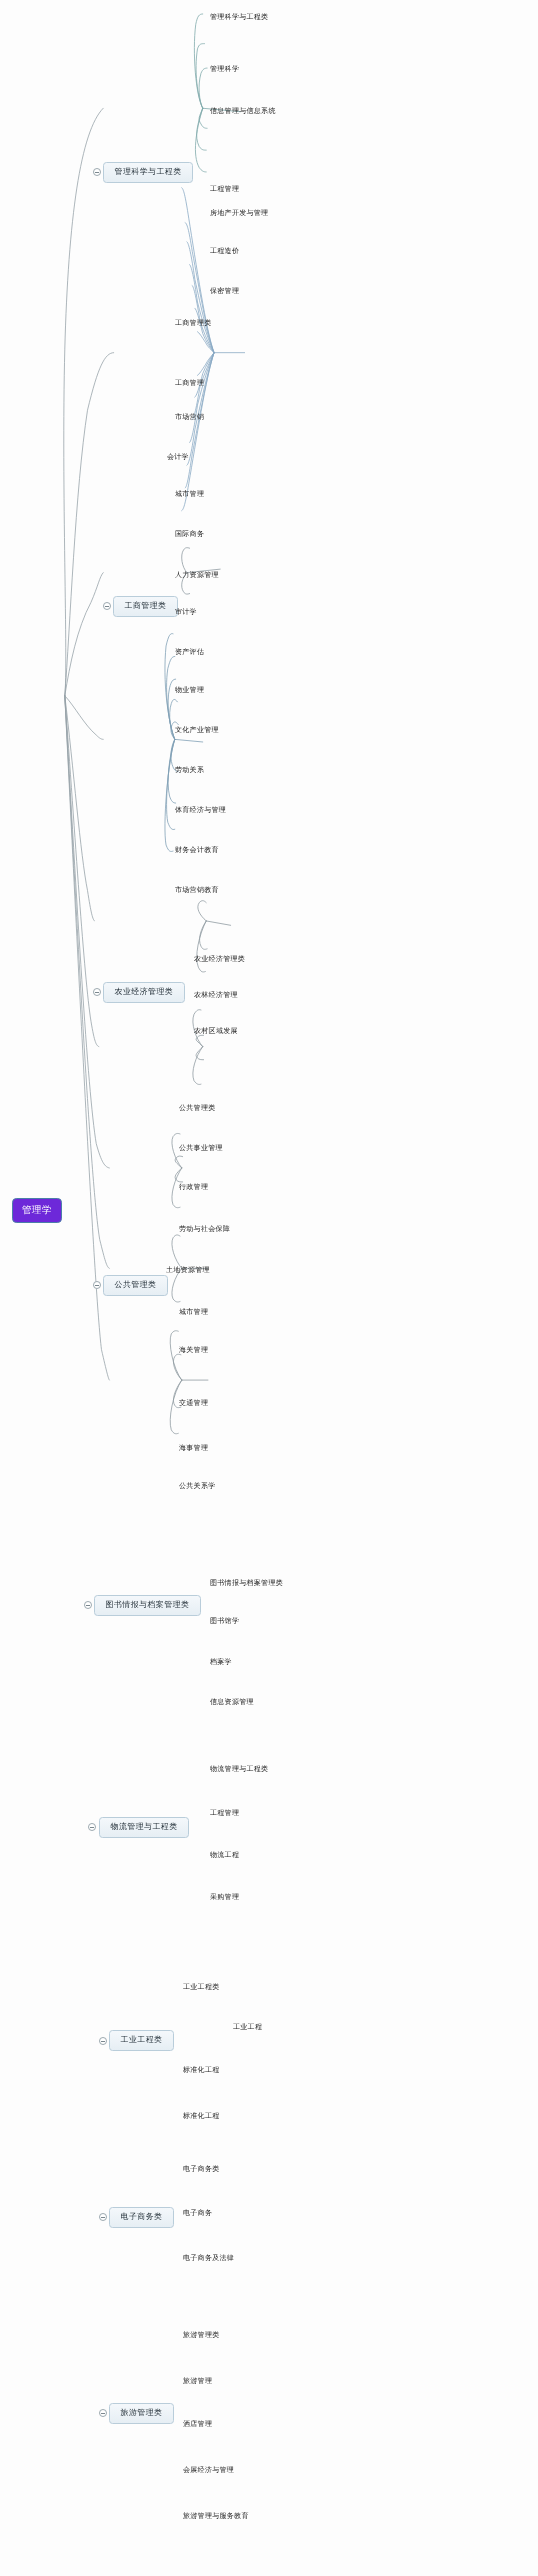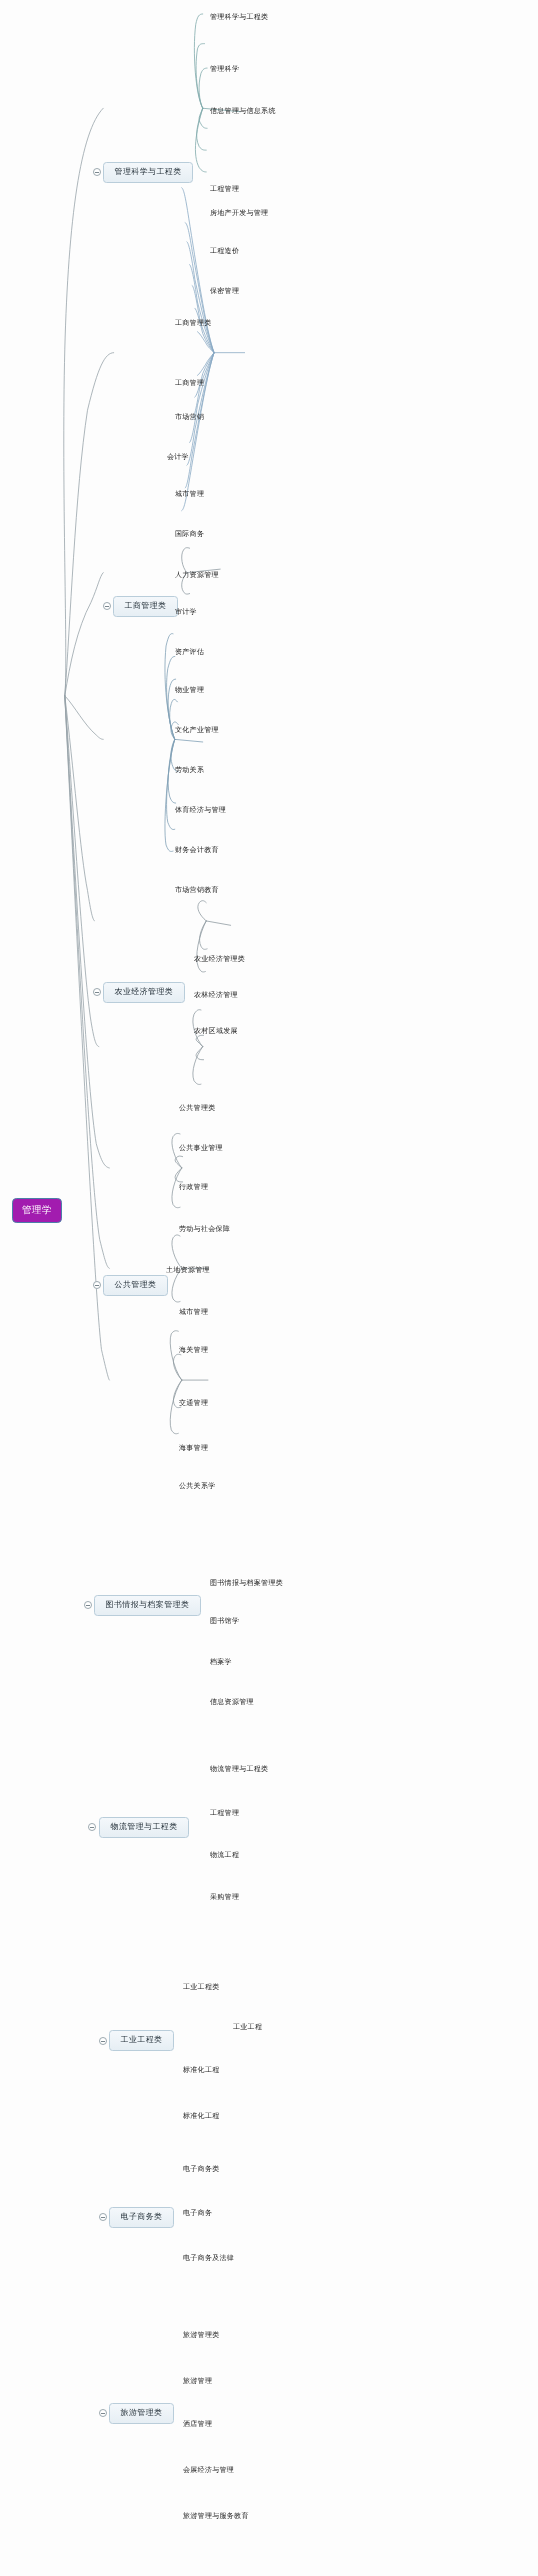--- a/index.html
+++ b/index.html
@@ -191,21 +191,21 @@
         <path d="M208 1581 C 198 1568, 192 1538, 196 1528 C 199 1524, 201 1524, 204 1525"></path>
         <path d="M208 1581 C 200 1572, 196 1560, 200 1554 C 202 1551, 204 1551, 207 1552"></path>
         <path d="M208 1581 L 238 1581"></path>
         <path d="M208 1581 C 200 1592, 196 1604, 200 1610 C 202 1613, 204 1613, 207 1612"></path>
         <path d="M208 1581 C 198 1596, 192 1626, 196 1638 C 199 1643, 201 1643, 204 1642"></path>
       </g>
     </g>
   </svg>
 
   <div id="node-layer">
-      <div class="node root" style="left: 12.2px; top: 1198px; background: #a21caf;">管理学</div>
+      <div class="node root" style="left: 12.2px; top: 1198px; background: #6d28d9;">管理学</div>
       <div class="collapse-handle" style="left: 93px; top: 168px;"></div>
       <div class="node cat" style="left: 103px; top: 162px;">管理科学与工程类</div>
       <div class="node leaf" style="left: 210px; top: 14px;">管理科学与工程类</div>
       <div class="node leaf" style="left: 210px; top: 66px;">管理科学</div>
       <div class="node leaf" style="left: 210px; top: 108px;">信息管理与信息系统</div>
       <div class="node leaf" style="left: 210px; top: 186px;">工程管理</div>
       <div class="node leaf" style="left: 210px; top: 210px;">房地产开发与管理</div>
       <div class="node leaf" style="left: 210px; top: 248px;">工程造价</div>
       <div class="node leaf" style="left: 210px; top: 288px;">保密管理</div>
       <div class="collapse-handle" style="left: 103px; top: 602px;"></div>

